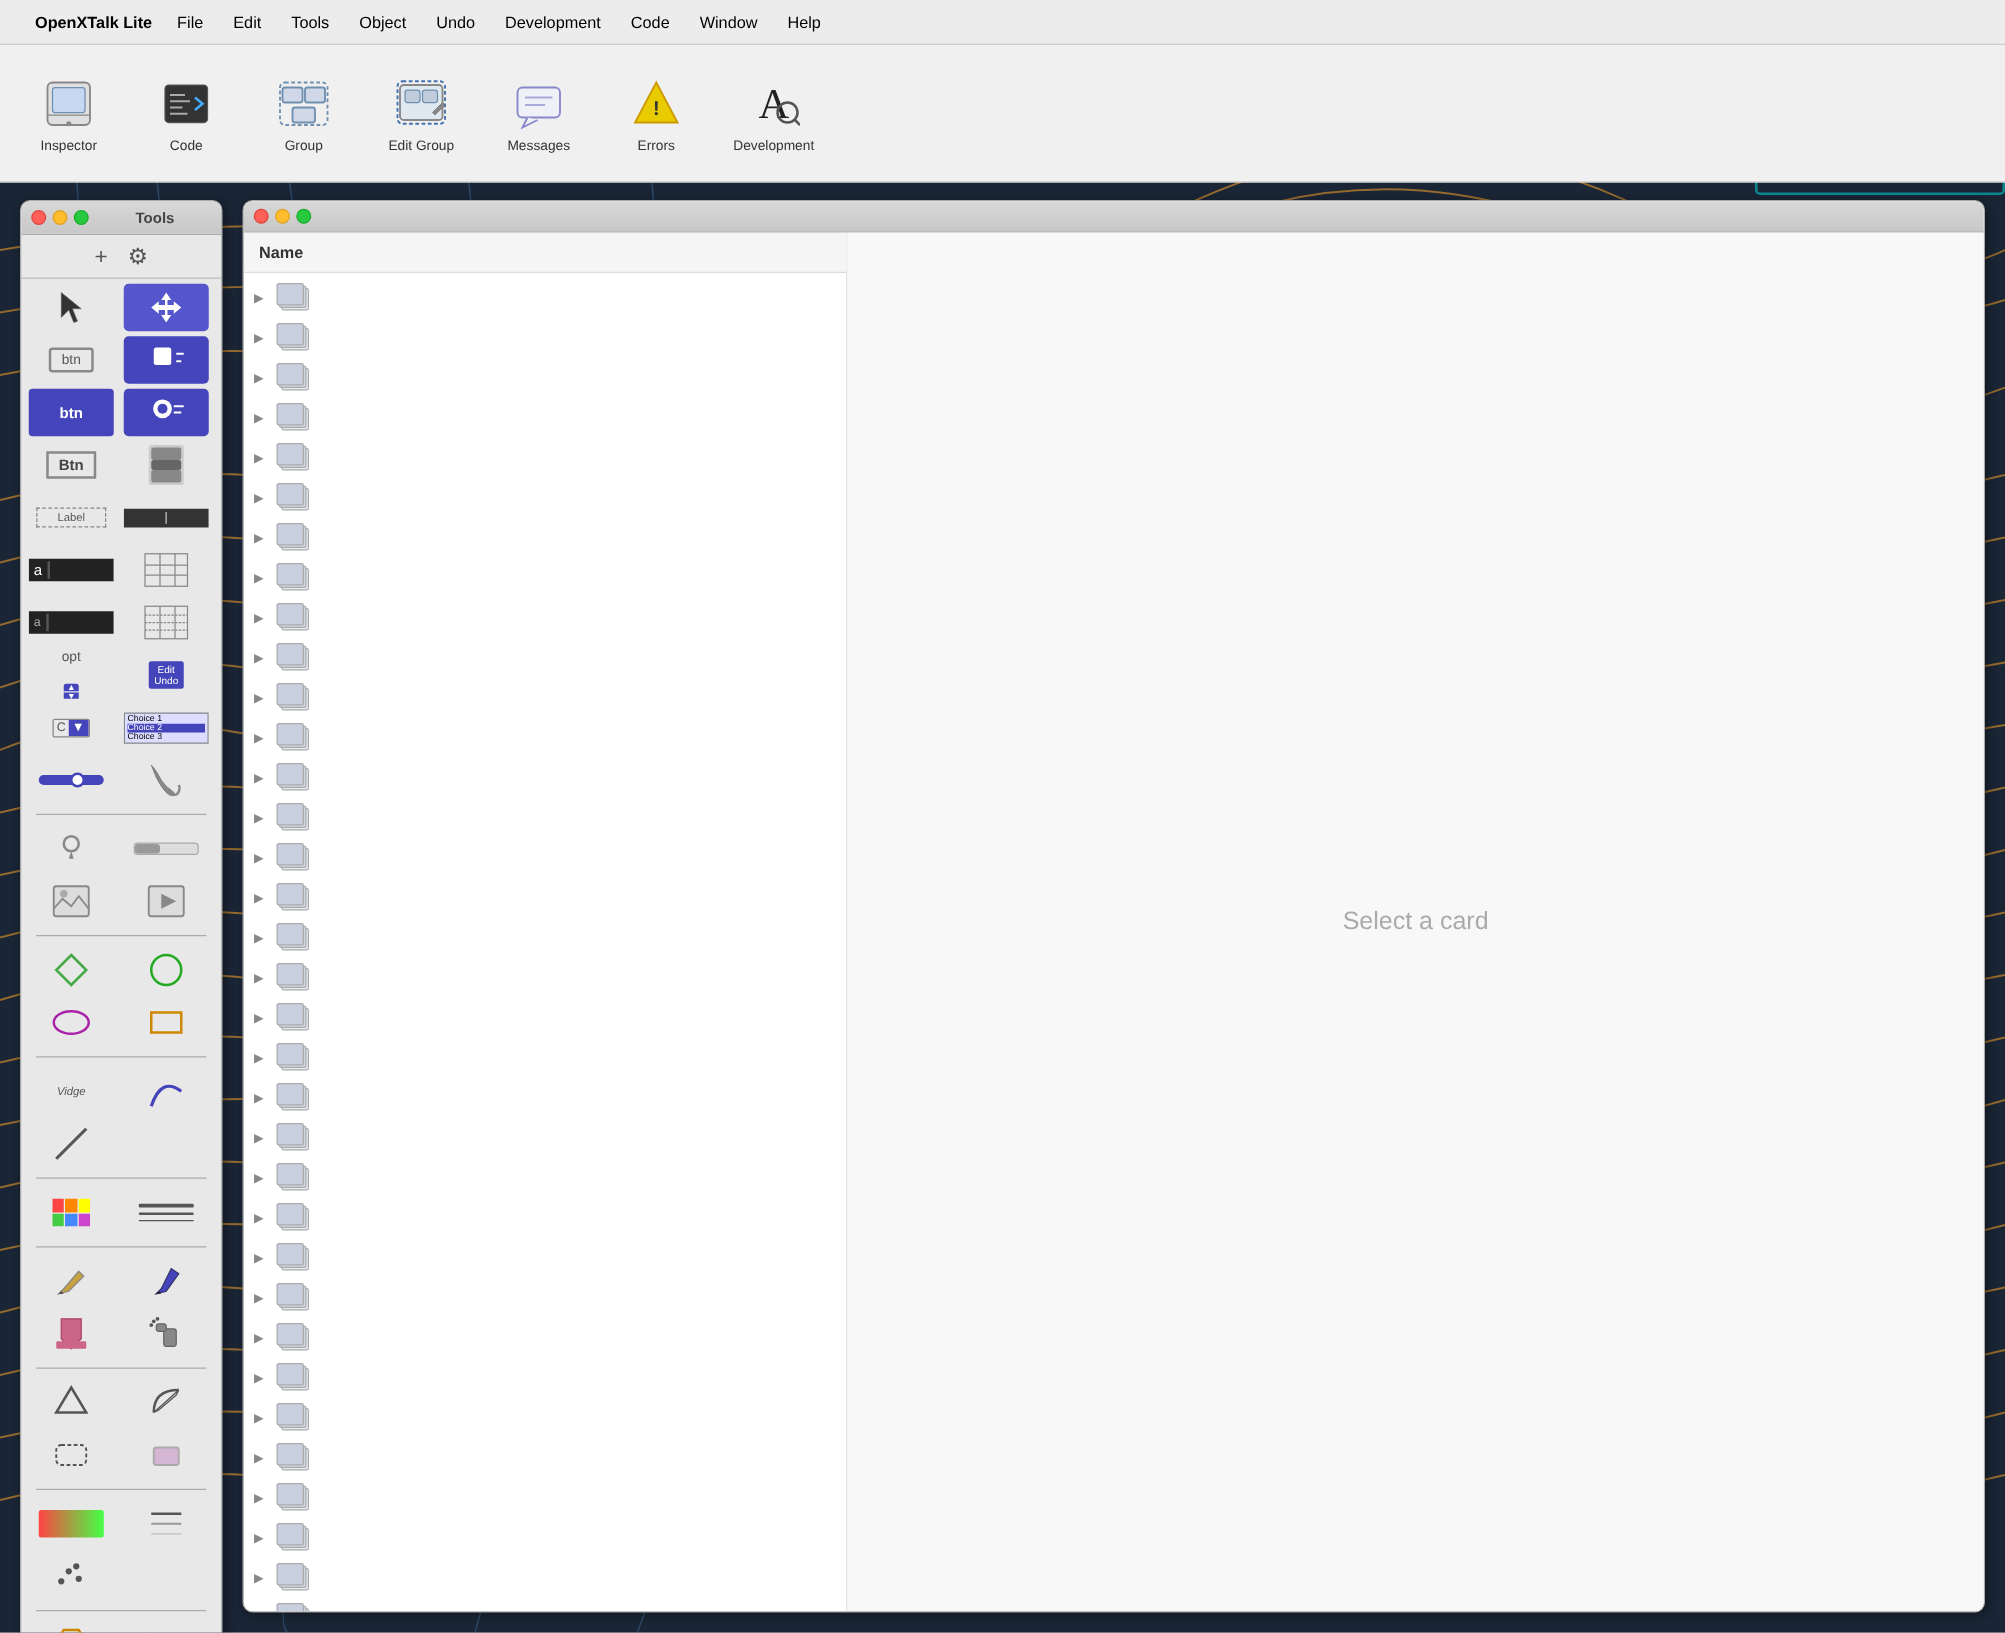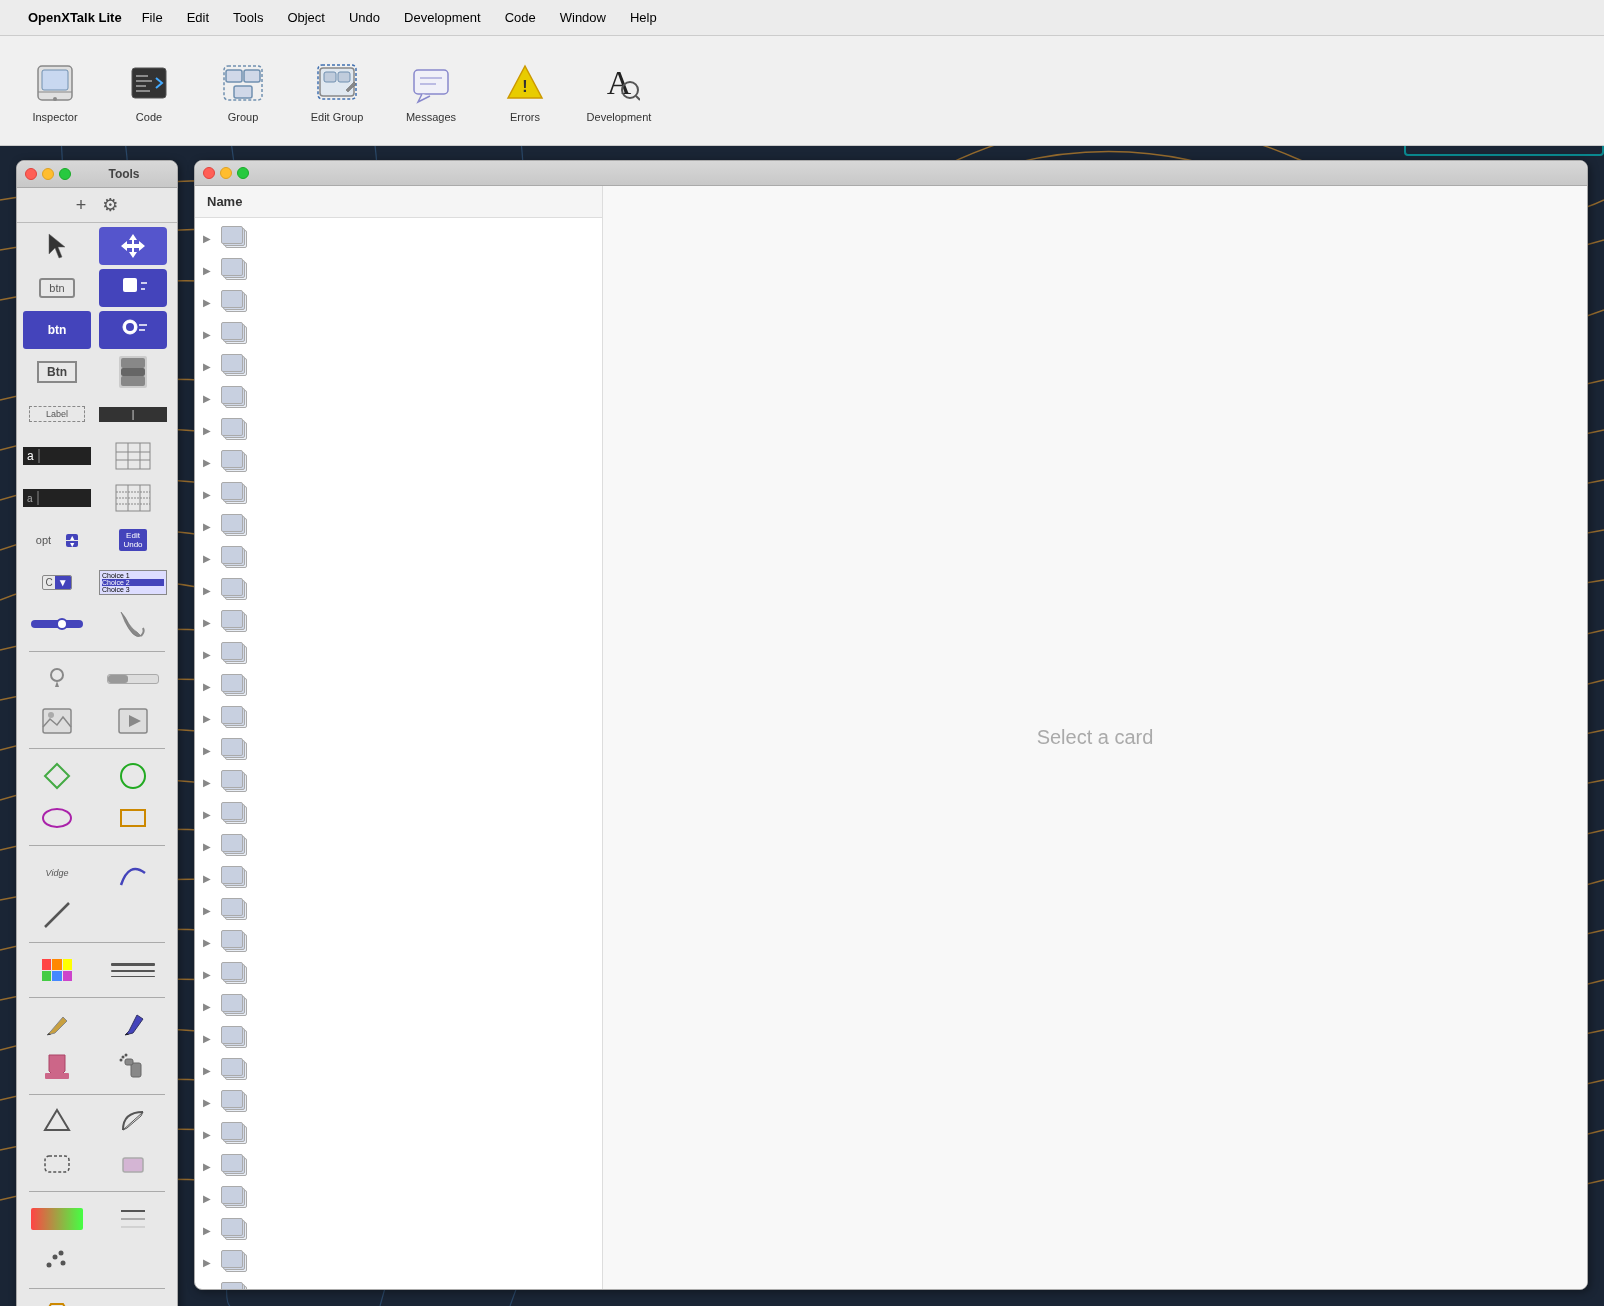--- a/index.html
+++ b/index.html
@@ -191,21 +191,21 @@
     .main-titlebar-dots {
       display: flex;
       gap: 5px;
     }
     .main-content {
       display: flex;
       flex: 1;
       overflow: hidden;
     }
     .card-list-panel {
-      width: 408px;
+      width: 483px;
       border-right: 1px solid #ddd;
       overflow-y: auto;
       flex-shrink: 0;
     }
     .card-list-header {
       padding: 8px 12px;
       font-size: 13px;
       font-weight: 600;
       color: #333;
       border-bottom: 1px solid #ddd;
@@ -525,21 +525,21 @@
           <rect x="1" y="1" width="34" height="26" fill="none" stroke="#888" stroke-width="1"></rect>
           <line x1="13" y1="1" x2="13" y2="27" stroke="#888" stroke-width="1"></line>
           <line x1="25" y1="1" x2="25" y2="27" stroke="#888" stroke-width="1"></line>
           <line x1="1" y1="8" x2="35" y2="8" stroke="#888" stroke-width="1" stroke-dasharray="2,1"></line>
           <line x1="1" y1="14" x2="35" y2="14" stroke="#888" stroke-width="1" stroke-dasharray="2,1"></line>
           <line x1="1" y1="20" x2="35" y2="20" stroke="#888" stroke-width="1" stroke-dasharray="2,1"></line>
         </svg>
     </div>
 
     <div class="tool-btn">
-      <div style="display:flex; align-items:center; gap:15px;">
+      <div style="display:flex; align-items:center; gap:15px;flex-direction:column;">
         <span style="font-size:11px; color:#555;">opt</span>
         <div style="display:flex; flex-direction:column; gap:1px;">
           <div style="width:12px; height:6px; background:#4444bb; border-radius:2px 2px 0 0; font-size:7px; color:white; text-align:center;">▲</div>
           <div style="width:12px; height:6px; background:#4444bb; border-radius:0 0 2px 2px; font-size:7px; color:white; text-align:center;">▼</div>
         </div>
       </div>
     </div>
     <div class="tool-btn">
       <div style="background:#4444bb; color:white; font-size:8px; padding:2px 4px; border-radius:2px; text-align:center;">Edit<br>Undo</div>
     </div>

